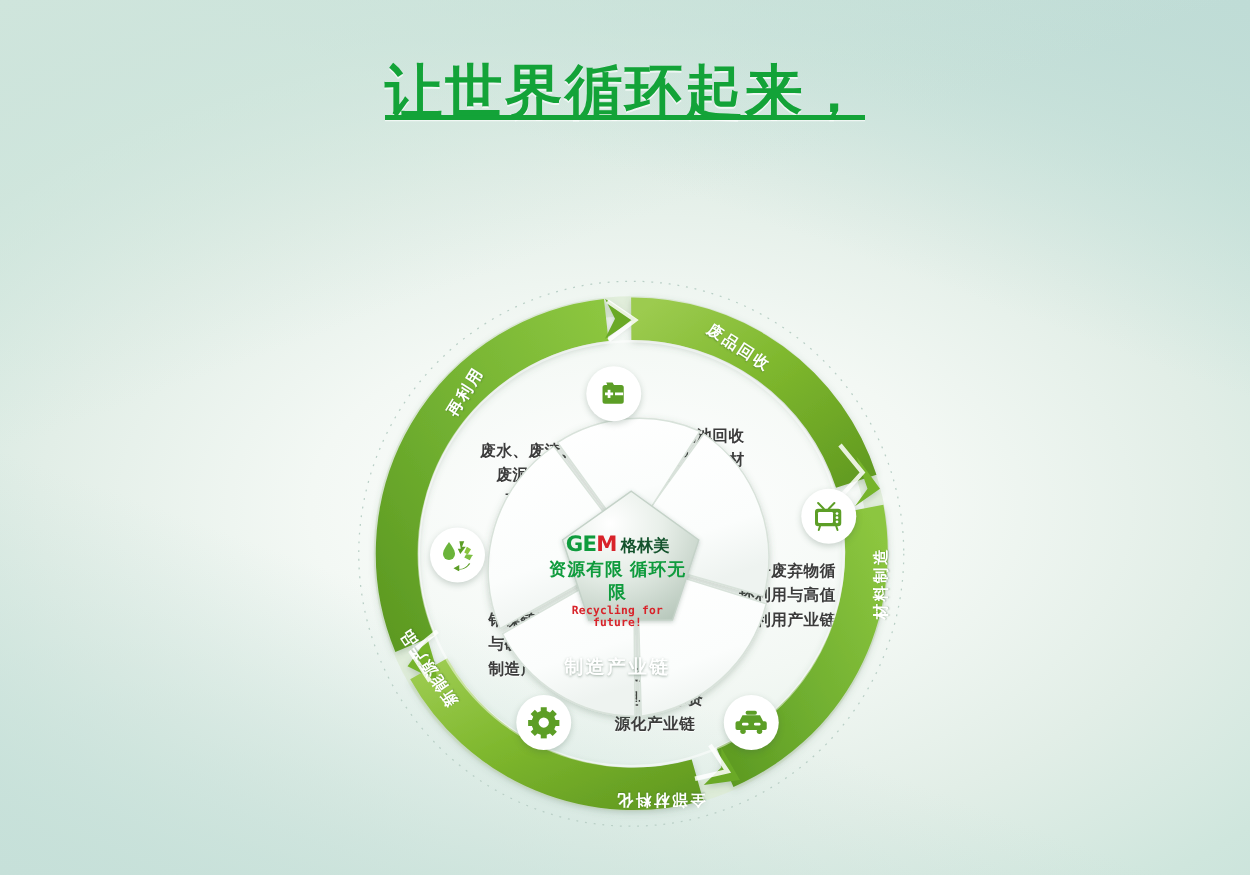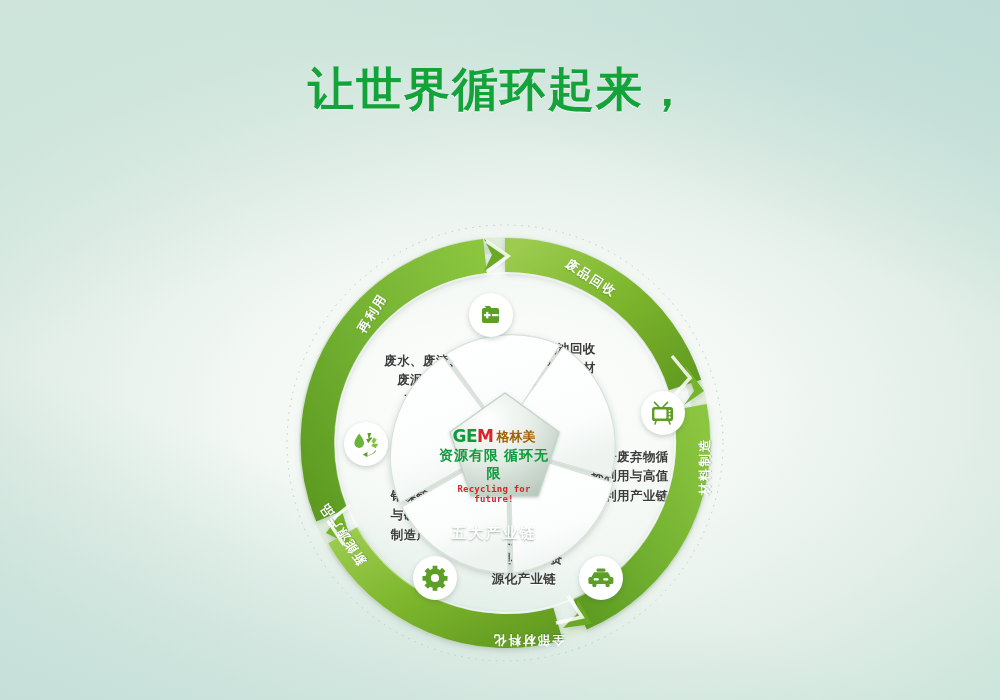--- a/index.html
+++ b/index.html
@@ -16,29 +16,30 @@
     position:absolute;inset:0;
     background:
       linear-gradient(160deg,#cfe5dc 0%, rgba(223,238,231,0) 34%),
       linear-gradient(20deg,#c6e0d9 0%, rgba(223,238,231,0) 32%),
       linear-gradient(200deg,#bfdcd6 0%, rgba(230,242,236,0) 30%);
     pointer-events:none;
   }
 
   
   .title{
-    position:absolute;left:0;right:0;top:58px;
+    position:absolute;left:0;right:0;top:42px;
     text-align:center;
     color:#13a338;
     font-weight:bold;
     letter-spacing:2px;
     line-height:1.38;
     font-size:46px;
     text-shadow:0 1px 0 rgba(255,255,255,.65);
     z-index:5;
+    text-decoration:underline;
   }
   .title .l1{display:block;}
   .title .l2{display:block;}
 
   
   .diagram{
     position:absolute;left:280px;top:215px;width:450px;height:460px;
     z-index:4;
   }
   .diagram svg{display:block;}
@@ -70,21 +71,21 @@
     display:flex;align-items:center;justify-content:center;gap:3px;
     line-height:1;
   }
   .gem-word{
     font-family:"DejaVu Sans",sans-serif;
     font-weight:bold;font-size:17px;letter-spacing:-.5px;
     color:#0f9b3d;
   }
   .gem-word .red{color:#d8232a;}
   .gem-cn{
-    font-size:13px;font-weight:bold;color:#a16207;letter-spacing:0px;
+    font-size:13px;font-weight:bold;color:#14532d;letter-spacing:0px;
   }
   .gem-slogan{
     margin-top:2px;font-size:14px;color:#0f9b3d;font-weight:bold;
     letter-spacing:1px;
   }
   .gem-en{
     margin-top:1px;font-size:9px;color:#d8232a;font-weight:bold;
     font-family:"DejaVu Sans Mono","Liberation Mono",monospace;
     letter-spacing:.2px;
   }
@@ -222,21 +223,21 @@
 废泥治理
 产业链</div>
 
 <div class="center-logo">
   <div class="gem-row">
     <span class="gem-word"><span>GE</span><span class="red">M</span></span>
     <span class="gem-cn">格林美</span>
   </div>
   <div class="gem-slogan">资源有限  循环无限</div>
   <div class="gem-en">Recycling for future!</div>
-  <div class="gem-five">五大产业链</div>
+  <div class="gem-five">制造产业链</div>
 </div>
 
 <div class="ring-label rl-recycle">废品回收</div>
 <div class="ring-label rl-reuse">再利用</div>
 <div class="ring-label rl-material">材料制造</div>
 <div class="ring-label rl-newenergy">新能源产品</div>
 <div class="ring-label rl-allmat">全部材料化</div>
 
 <div class="icon-badge ib-battery">
   <svg width="26" height="22" viewBox="0 0 26 22">

